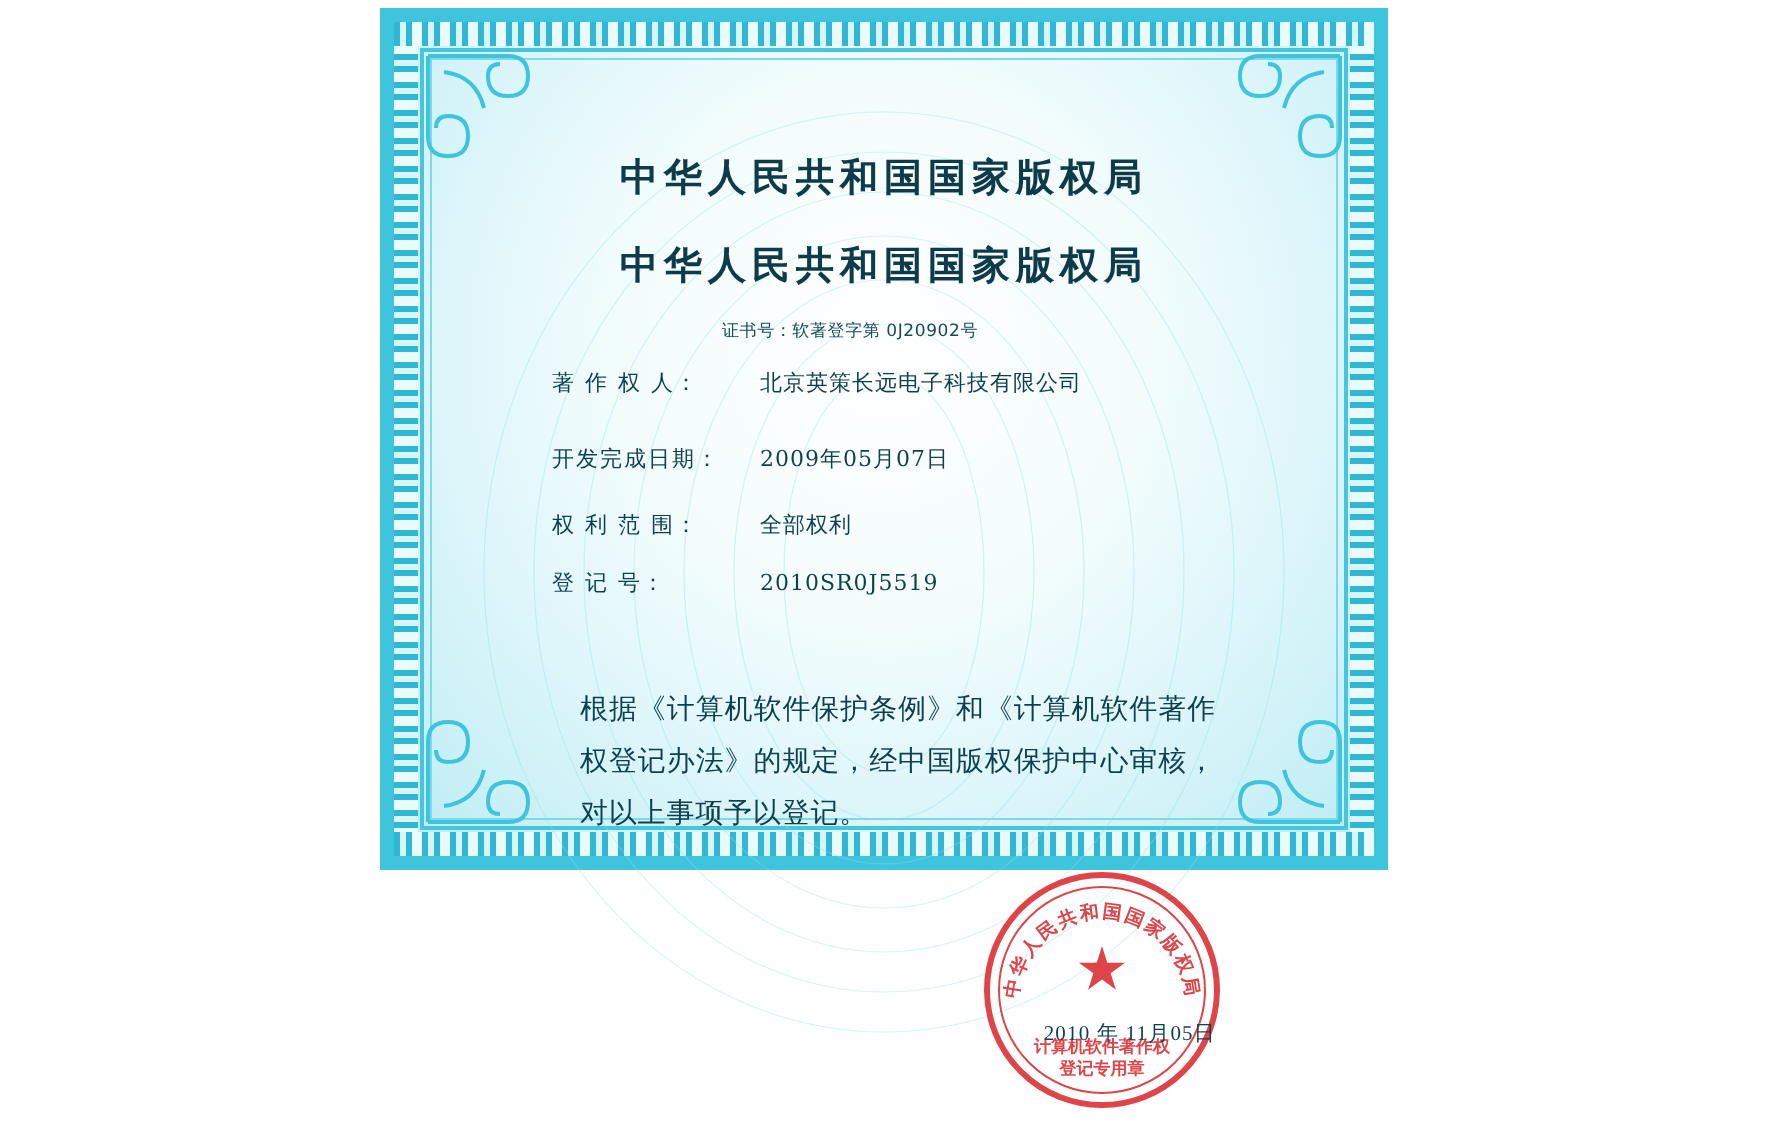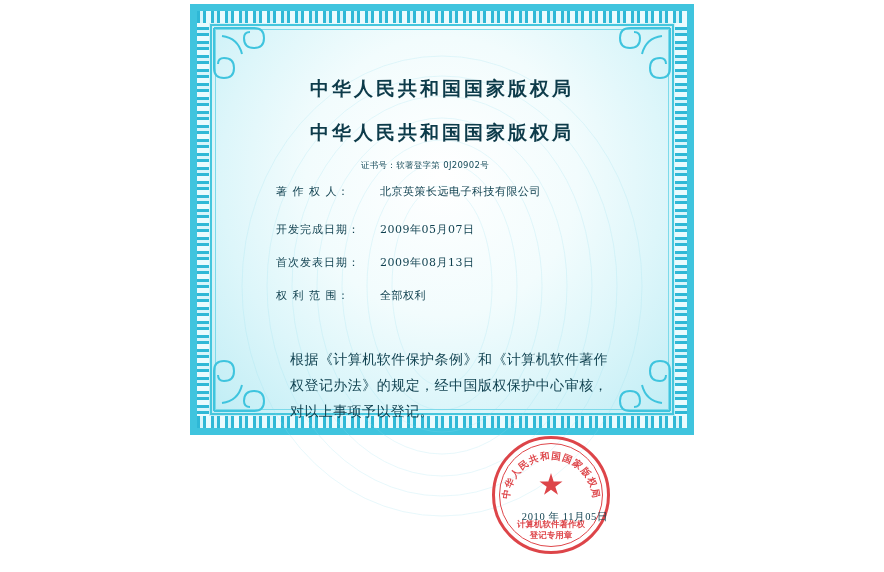--- a/index.html
+++ b/index.html
@@ -296,31 +296,31 @@
         <div class="field-row row-gap-lg">
           <div class="field-label">著 作 权 人：</div>
           <div class="field-value">北京英策长远电子科技有限公司</div>
         </div>
 
         <div class="field-row row-gap-md">
           <div class="field-label">开发完成日期：</div>
           <div class="field-value">2009年05月07日</div>
         </div>
 
-        <div class="field-row row-gap-md">
-          <div class="field-label">首次发表日期：</div>
-          <div class="field-value">2009年08月13日</div>
-        </div>
 
 
         <div class="field-row">
           <div class="field-label">权 利 范 围：</div>
           <div class="field-value">全部权利</div>
         </div>
 
+        <div class="field-row">
+          <div class="field-label">登 记 号：</div>
+          <div class="field-value">2010SR0J5519</div>
+        </div>
 
       </div>
 
       <div class="statement">根据《计算机软件保护条例》和《计算机软件著作权登记办法》的规定，经中国版权保护中心审核，对以上事项予以登记。</div>
 
       <div class="seal">
         <div class="ring2"></div>
         <svg class="arc-text" viewBox="0 0 112 112">
           <defs>
             <path id="arcpath" d="M 14,62 A 42,42 0 0 1 98,62" fill="none"></path>

